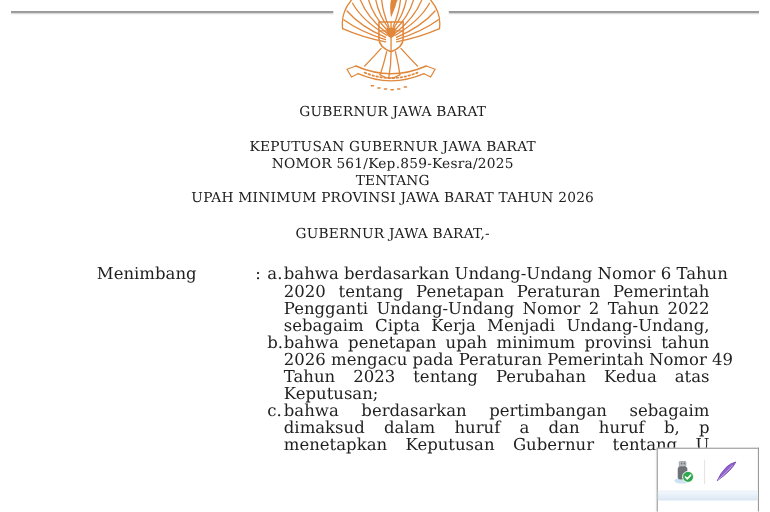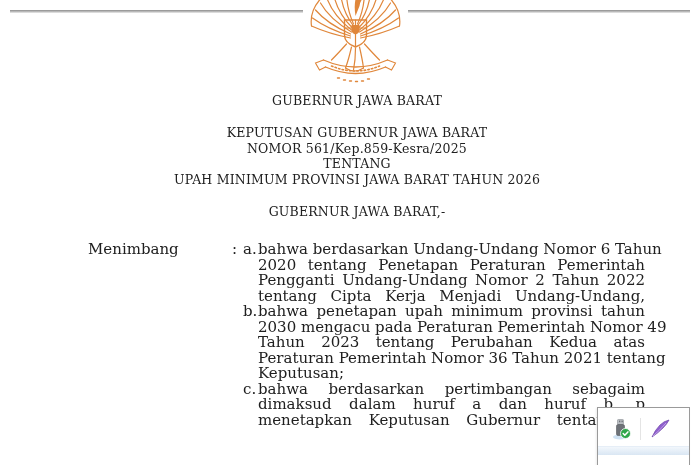--- a/index.html
+++ b/index.html
@@ -123,31 +123,30 @@
   <span class="label">Menimbang</span>
   <span class="colon">:</span>
   <div class="items">
 
     <div class="item">
       <span class="marker">a.</span>
       <div class="lines">
         <div class="line">bahwa berdasarkan Undang-Undang Nomor 6 Tahun</div>
         <div class="line">2020 tentang Penetapan Peraturan Pemerintah</div>
         <div class="line">Pengganti Undang-Undang Nomor 2 Tahun 2022</div>
-        <div class="line">tentang Cipta Kerja Menjadi Undang-Undang,</div>
+        <div class="line">sebagaim Cipta Kerja Menjadi Undang-Undang,</div>
       </div>
     </div>
 
     <div class="item">
       <span class="marker">b.</span>
       <div class="lines">
         <div class="line">bahwa penetapan upah minimum provinsi tahun</div>
-        <div class="line">2030 mengacu pada Peraturan Pemerintah Nomor 49</div>
+        <div class="line">2026 mengacu pada Peraturan Pemerintah Nomor 49</div>
         <div class="line">Tahun 2023 tentang Perubahan Kedua atas</div>
-        <div class="line">Peraturan Pemerintah Nomor 36 Tahun 2021 tentang</div>
         <div class="line flush">Keputusan;</div>
       </div>
     </div>
 
     <div class="item">
       <span class="marker">c.</span>
       <div class="lines">
         <div class="line">bahwa berdasarkan pertimbangan sebagaim</div>
         <div class="line">dimaksud dalam huruf a dan huruf b, p</div>
         <div class="line">menetapkan Keputusan Gubernur tentang U</div>

